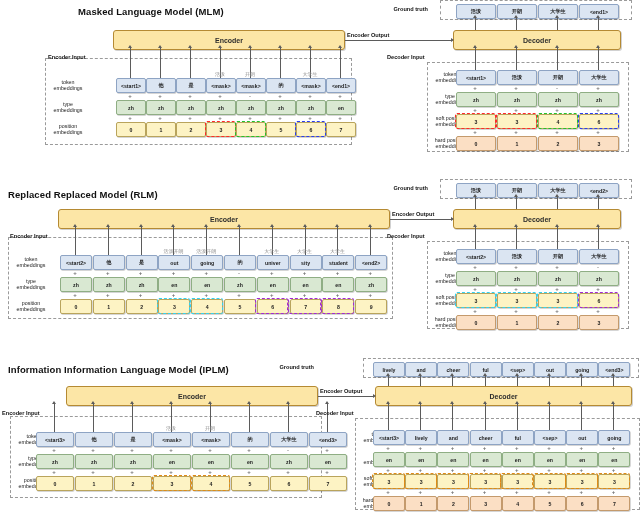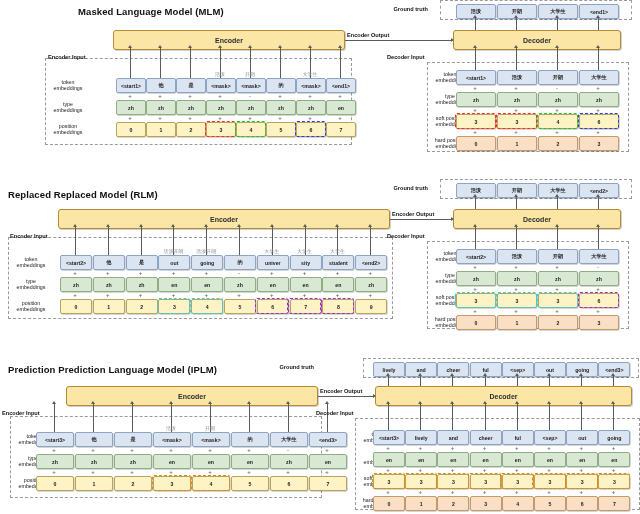--- a/index.html
+++ b/index.html
@@ -326,21 +326,21 @@
     <div class="cell c-token" style="left: 579px; top: 249px; width: 38px;">大学生</div>
     <div class="plus" style="left: 579px; top: 263.5px; width: 38px;">-</div>
     <div class="cell c-type" style="left: 579px; top: 271px; width: 38px;">zh</div>
     <div class="plus" style="left: 579px; top: 285.5px; width: 38px;">+</div>
     <div class="cell c-pos" style="left: 579px; top: 293px; width: 38px;">6</div>
     <div class="dash" style="left: 577.5px; top: 291.5px; width: 39px; height: 14px; border: 1.4px dashed rgb(163, 42, 214);"></div>
     <div class="plus" style="left: 579px; top: 307.5px; width: 38px;">+</div>
     <div class="cell c-hard" style="left: 579px; top: 315px; width: 38px;">3</div>
     <div class="harrow" style="left: 390px; top: 219px; width: 61px;"></div>
     <div class="sidelab" style="left: 392px; top: 211px;">Encoder Output</div>
-    <div class="sec-title" style="left: 8px; top: 364px;">Prediction Prediction Language Model (IPLM)</div>
+    <div class="sec-title" style="left: 8px; top: 364px;">Information Information Language Model (IPLM)</div>
     <div class="panel" style="left: 10px; top: 416px; width: 310px; height: 80px;"></div>
     <div class="procbox" style="left: 66px; top: 386px; width: 250px; height: 18px;">Encoder</div>
     <div class="sidelab" style="left: 2px; top: 410px;">Encoder Input</div>
     <div class="rowlab" style="left: 13px; top: 433px; width: 40px;">token
 embeddings</div>
     <div class="rowlab" style="left: 13px; top: 455px; width: 40px;">type
 embeddings</div>
     <div class="rowlab" style="left: 13px; top: 477px; width: 40px;">position
 embeddings</div>
     <div class="uparrow" style="left: 54px; top: 404px; height: 28px;"></div>

